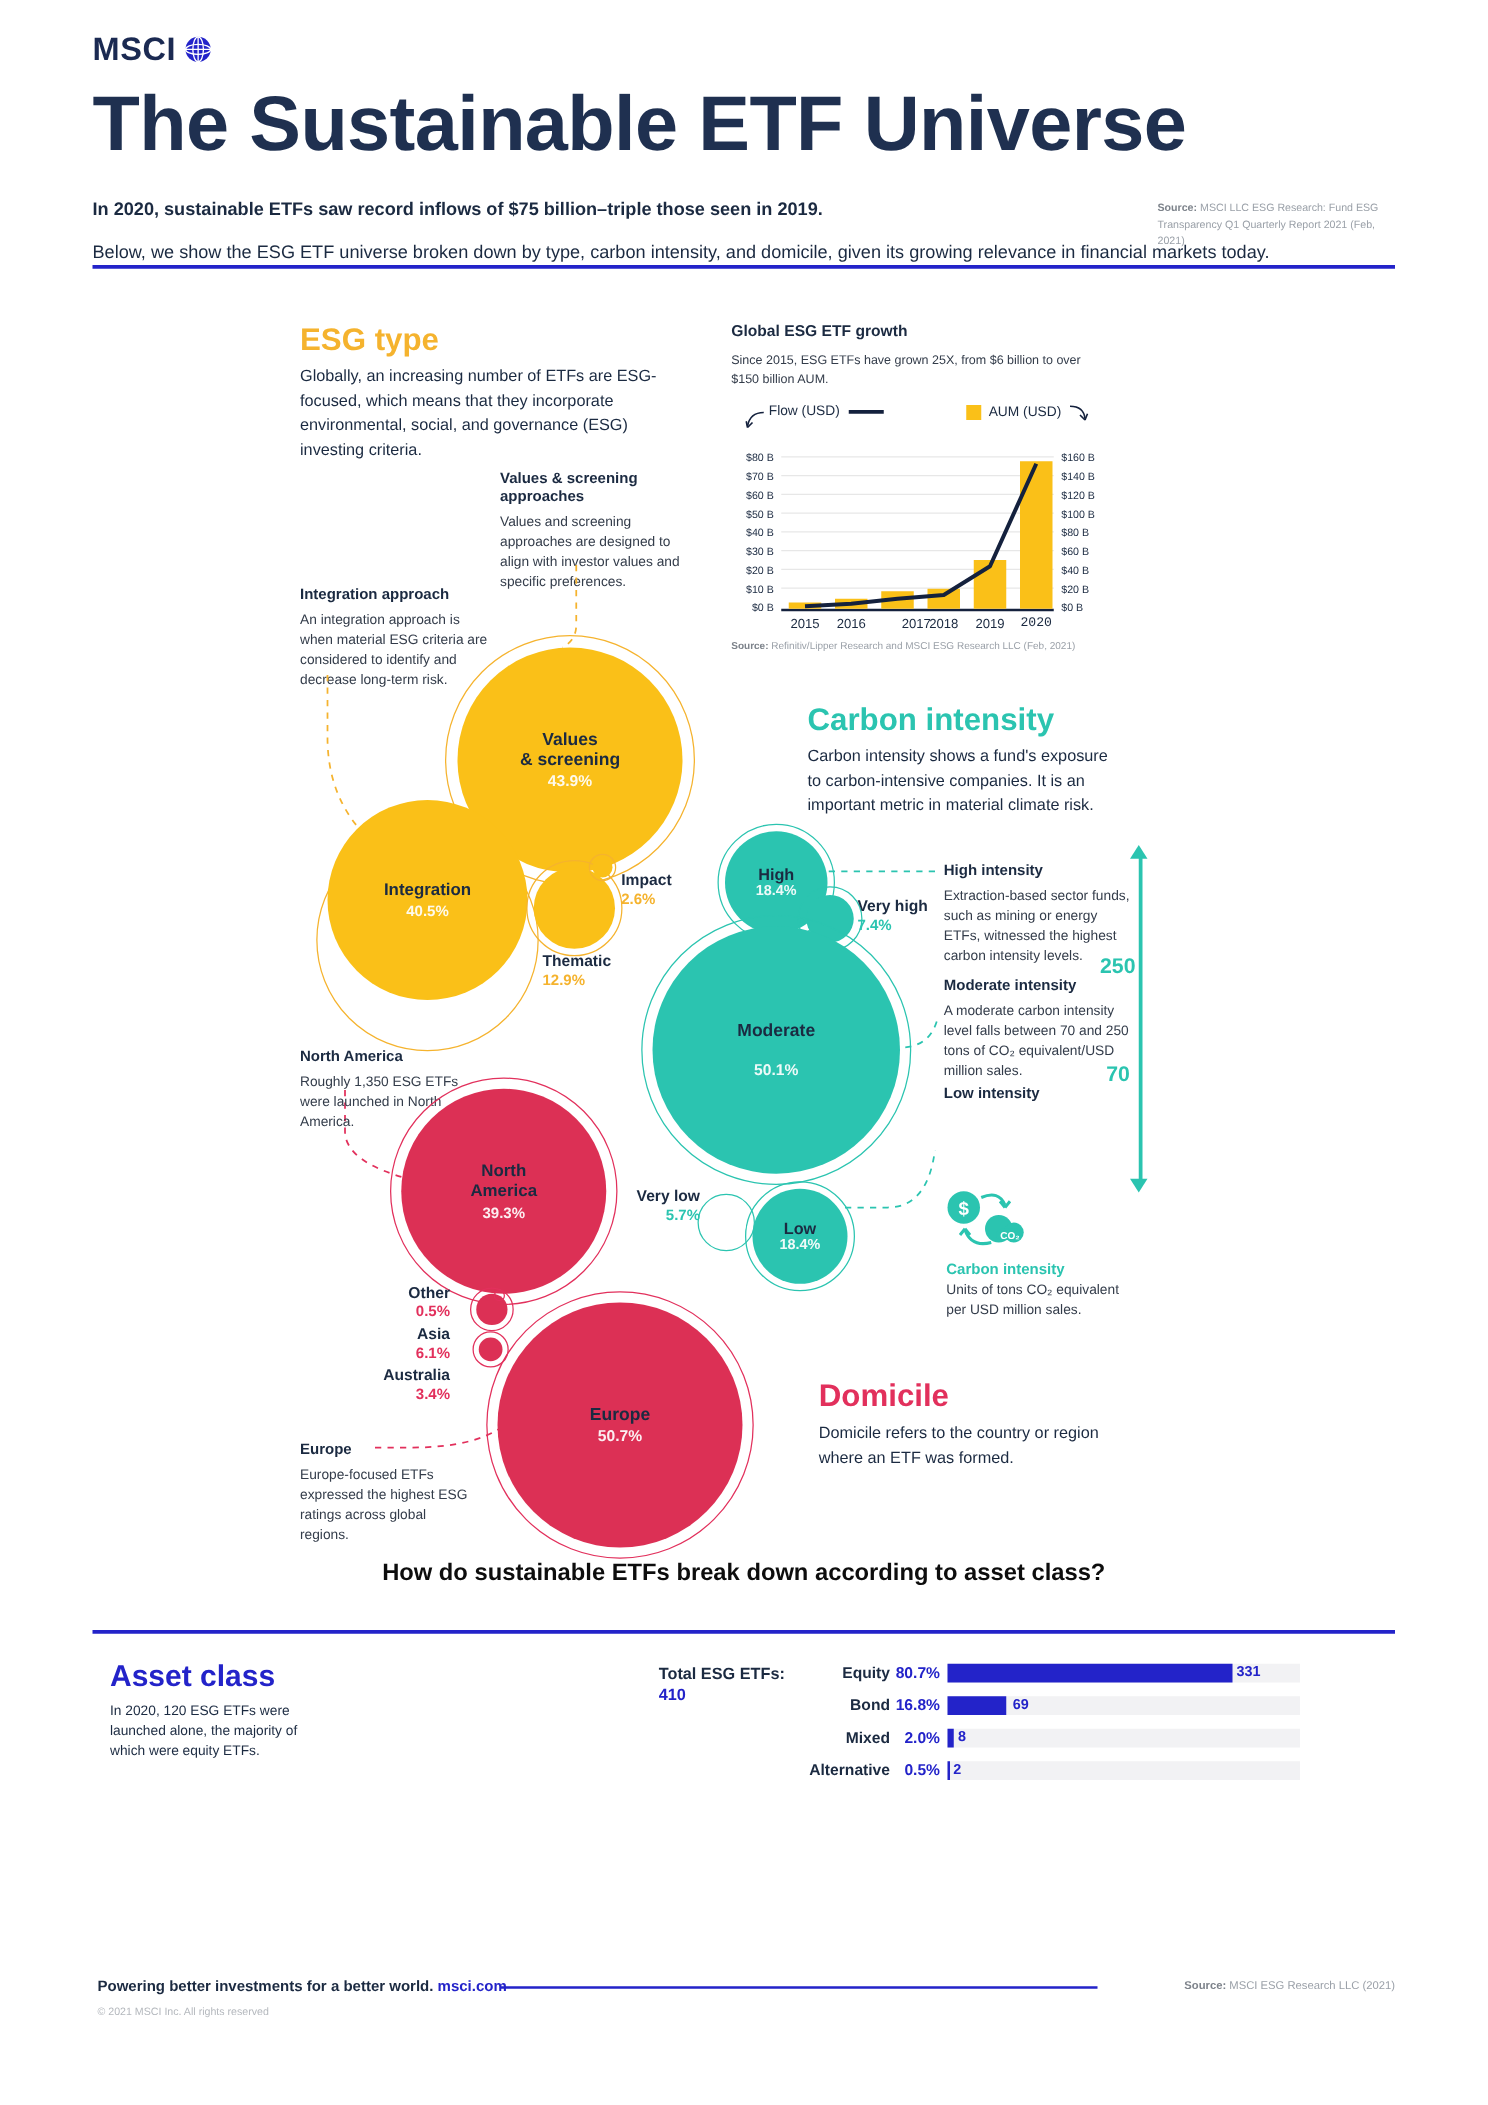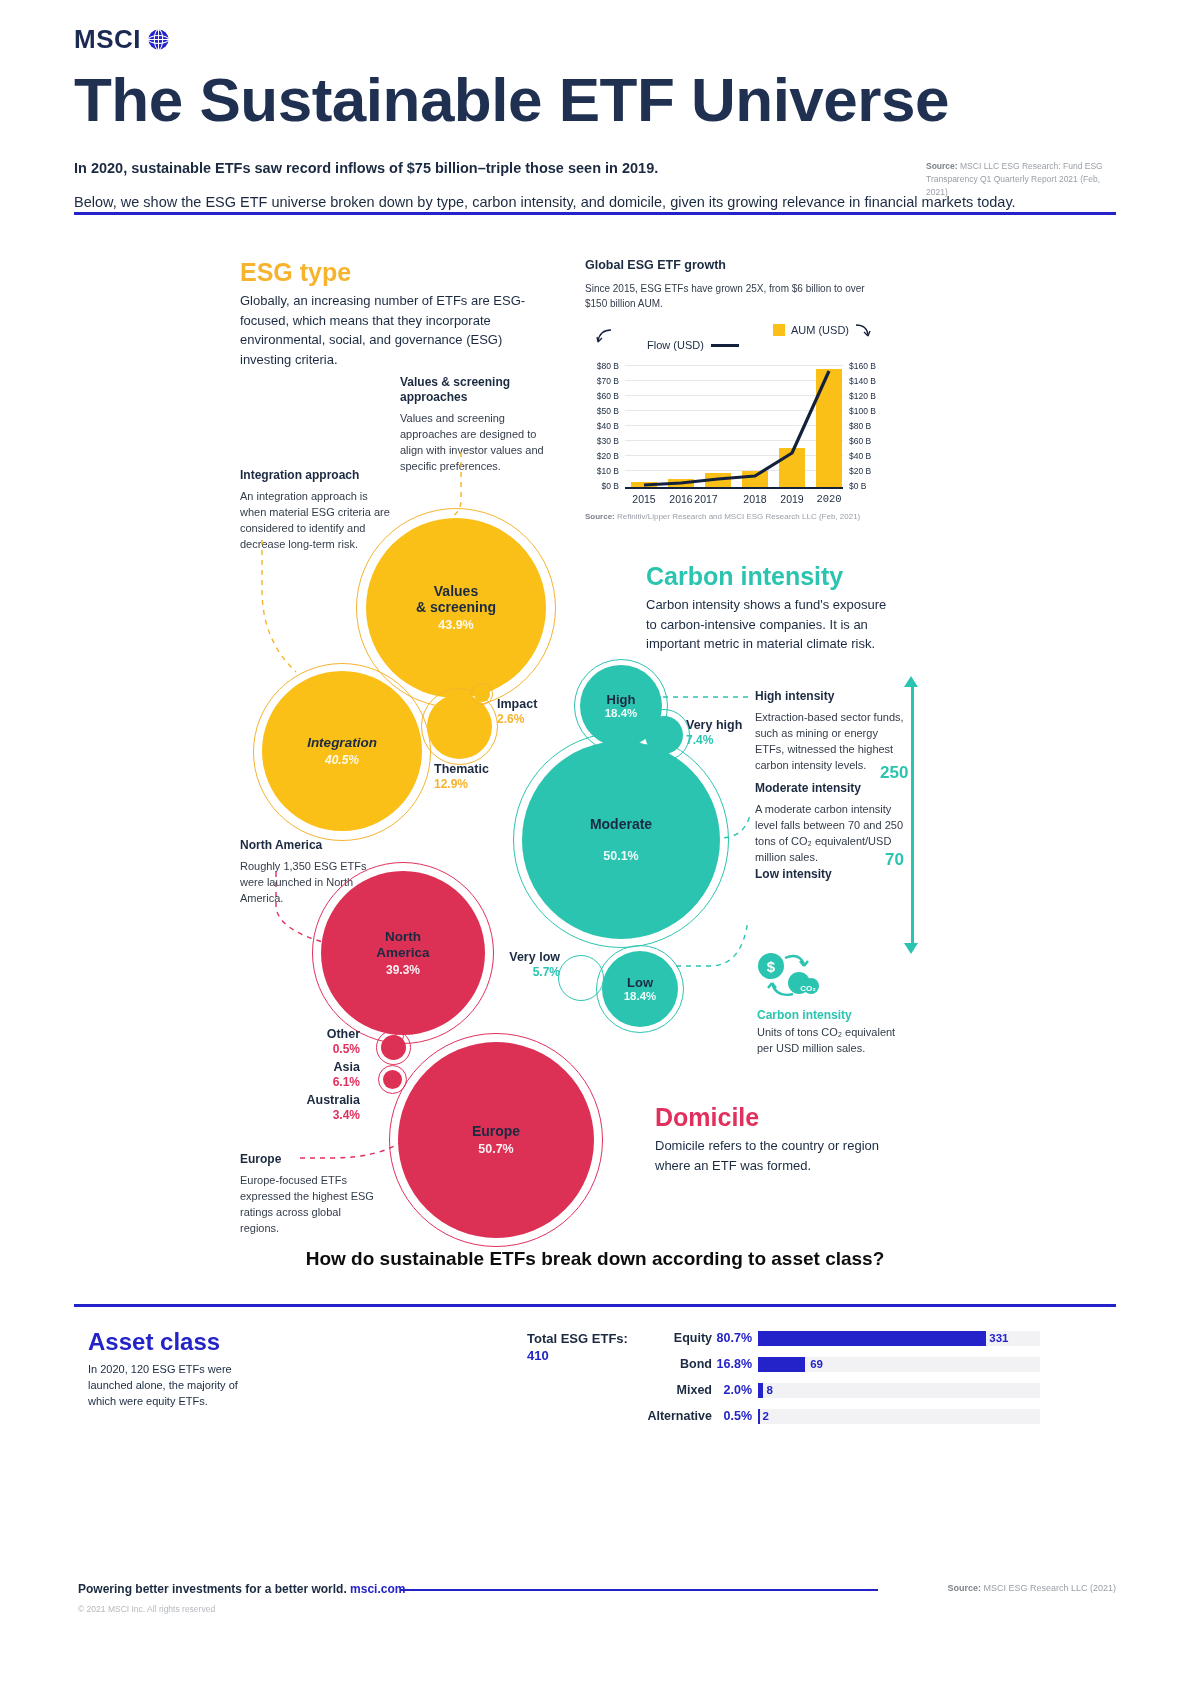--- a/index.html
+++ b/index.html
@@ -45,21 +45,21 @@
   
   .anno { position: absolute; }
   .anno .t { font-size: 12px; font-weight: bold; color: #1b2a41; margin-bottom: 6px; line-height: 1.25; }
   .anno .b { font-size: 11px; color: #333c4a; line-height: 1.45; }
 
   
   .growth { position: absolute; left: 585px; top: 258px; width: 300px; }
   .growth .gt { font-size: 12.5px; font-weight: bold; color: #1b2a41; }
   .growth .gs { font-size: 10px; color: #333c4a; margin-top: 10px; line-height: 1.45; }
   .growth .legend { position: relative; height: 22px; margin-top: 12px; font-size: 11px; }
-  .growth .lg-flow { position: absolute; left: 30px; top: 16px; display: flex; align-items: center; gap: 7px; margin-left: 32px; }
+  .growth .lg-flow { position: absolute; left: 30px; top: 0px; display: flex; align-items: center; gap: 7px; }
   .growth .lg-line { width: 28px; height: 3px; background: #14213d; }
   .growth .lg-aum { position: absolute; right: 14px; top: 0px; display: flex; align-items: center; gap: 6px; }
   .growth .lg-sq { width: 12px; height: 12px; background: #fac018; }
   .chartbox { position: relative; width: 300px; height: 150px; margin-top: 16px; }
   .ytick { position: absolute; font-size: 8.5px; color: #1b2a41; white-space: nowrap; }
   .ytick.l { left: 0px; text-align: right; width: 34px; }
   .ytick.r { right: 0px; text-align: left; width: 36px; }
   .plot { position: absolute; left: 40px; right: 42px; top: 4px; height: 124px; }
   .gridline { position: absolute; left: 0; right: 0; height: 1px; background: #e7e7e7; }
   .axisline { position: absolute; left: 0; right: 0; bottom: 0; height: 2px; background: #14213d; }
@@ -168,21 +168,21 @@
   </svg>
 
   <div class="ring" style="left:356px; top:508px; width:200px; height:200px; border-color:#f5b32e;"></div>
   <div class="bub" style="left:366px; top:518px; width:180px; height:180px; background:#fac018; color:#1b2a41;">
     <div class="lab" style="font-size:14px; white-space:pre-line;">Values
 &amp; screening</div>
     <div class="pct" style="font-size:12.5px; color:#ffffff; margin-top:3px;">43.9%</div>
   </div>
 
   <div class="ring" style="left:253px; top:663px; width:178px; height:178px; border-color:#f5b32e;"></div>
-  <div class="bub" style="left:262px; top:671px; width:160px; height:160px; background:#fac018; color:#1b2a41;font-style:italic;">
+  <div class="bub" style="left:262px; top:640px; width:160px; height:160px; background:#fac018; color:#1b2a41;">
     <div class="lab" style="font-size:13.5px;">Integration</div>
     <div class="pct" style="font-size:12px; color:#ffffff; margin-top:3px;">40.5%</div>
   </div>
 
   <div class="ring" style="left:421px; top:688px; width:77px; height:77px; border-color:#f5b32e;"></div>
   <div class="bub" style="left:427px; top:694px; width:65px; height:65px; background:#fac018;"></div>
 
   <div class="ring" style="left:471px; top:683px; width:22px; height:22px; border-color:#f5b32e;"></div>
   <div class="bub" style="left:474px; top:686px; width:16px; height:16px; background:#fac018;"></div>
 
@@ -257,21 +257,21 @@
         <div class="bar" style="left:154px; height:39px;"></div>
         <div class="bar" style="left:191px; height:118px;"></div>
 
         <svg style="position:absolute;left:0;top:0;width:100%;height:124px;overflow:visible;">
           <polyline points="19,120 56,118 93,114 130,111 167,88 204,6" fill="none" stroke="#14213d" stroke-width="3.2" stroke-linejoin="round"></polyline>
         </svg>
       </div>
 
       <div class="xlab" style="left:39px;">2015</div>
       <div class="xlab" style="left:76px;">2016</div>
-      <div class="xlab" style="left:101px;">2017</div>
+      <div class="xlab" style="left:128px;">2017</div>
       <div class="xlab" style="left:150px;">2018</div>
       <div class="xlab" style="left:187px;">2019</div>
       <div class="xlab" style="left:224px;font-family:Liberation Mono, monospace;">2020</div>
     </div>
   </div>
   <div class="gsrc">
     <b>Source:</b>
     <span>Refinitiv/Lipper Research and MSCI ESG Research LLC  (Feb, 2021)</span>
   </div>
 

